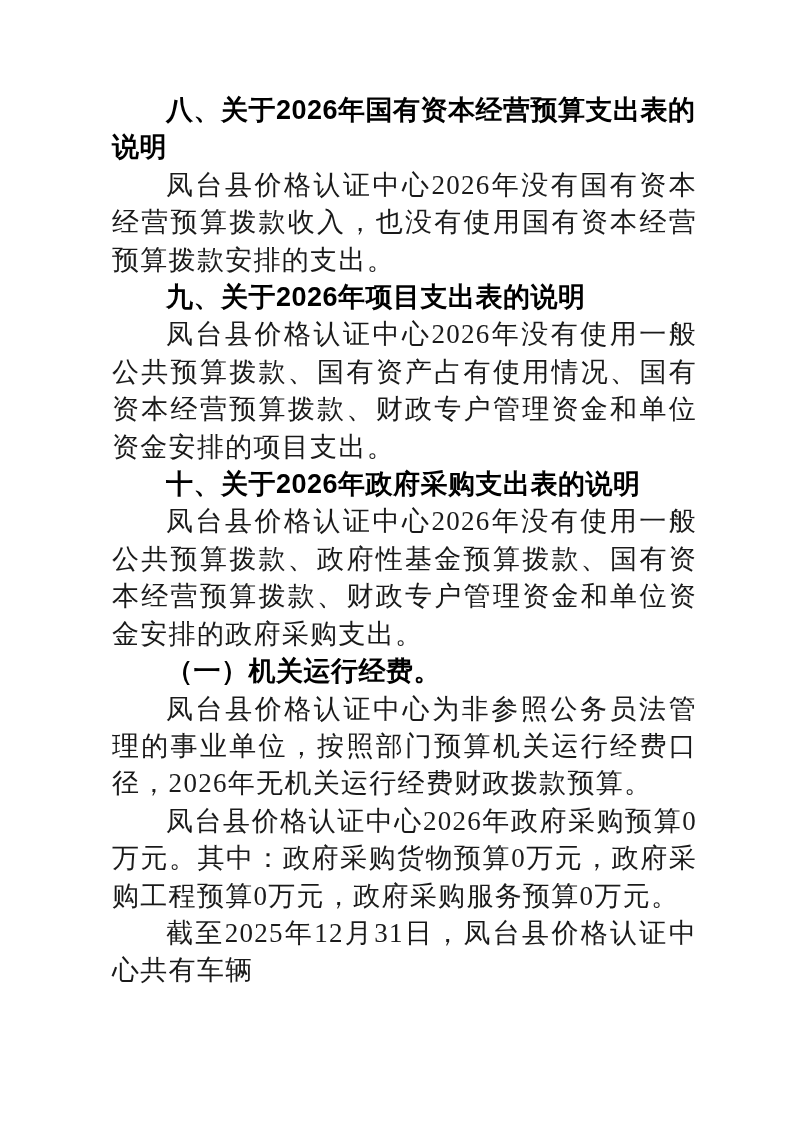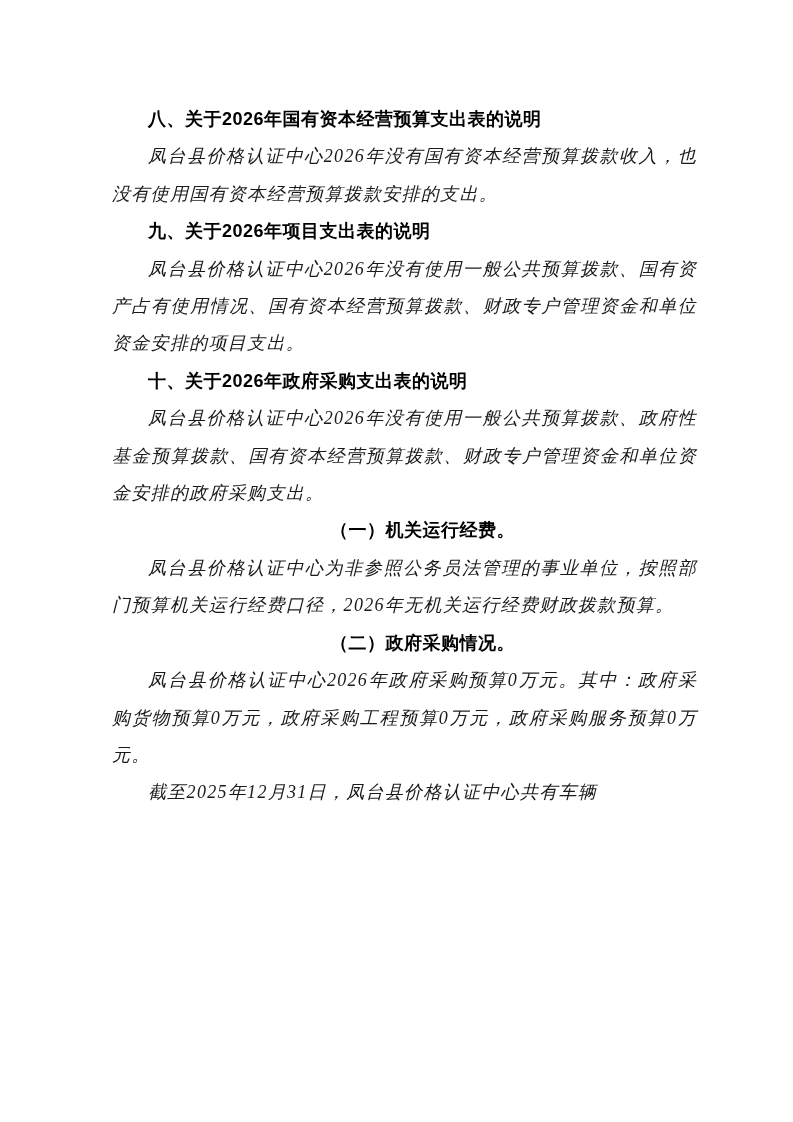--- a/index.html
+++ b/index.html
@@ -11,61 +11,58 @@
     position: relative;
     width: 793px;
     height: 1122px;
     background: #ffffff;
     overflow: hidden;
     font-family: "Liberation Serif", serif;
   }
   .content {
     position: absolute;
     left: 112px;
-    top: 101px;
+    top: 92px;
     width: 585px;
-    font-size: 18px;
+    font-size: 27px;
     line-height: 37.4px;
     color: #1a1a1a;
   }
   .content p {
     margin: 0;
     padding: 0;
     text-indent: 2em;
   }
   p.heading {
     font-family: "Liberation Sans", sans-serif;
     font-weight: 700;
     color: #000000;
     letter-spacing: 0.5px;
   }
   p.subheading {
     font-family: "Liberation Serif", serif;
     font-weight: 700;
     color: #000000;
     letter-spacing: 0.5px;
-    text-align: center;
   }
   p.paragraph {
     text-align: justify;
     text-justify: inter-character;
     letter-spacing: 1.3px;
-    font-style: italic;
   }
 </style>
 </head>
 <body>
 
 <div class="page">
   <div class="content">
       <p class="heading">八、关于2026年国有资本经营预算支出表的说明</p>
       <p class="paragraph">凤台县价格认证中心2026年没有国有资本经营预算拨款收入，也没有使用国有资本经营预算拨款安排的支出。</p>
       <p class="heading">九、关于2026年项目支出表的说明</p>
       <p class="paragraph">凤台县价格认证中心2026年没有使用一般公共预算拨款、国有资产占有使用情况、国有资本经营预算拨款、财政专户管理资金和单位资金安排的项目支出。</p>
       <p class="heading">十、关于2026年政府采购支出表的说明</p>
       <p class="paragraph">凤台县价格认证中心2026年没有使用一般公共预算拨款、政府性基金预算拨款、国有资本经营预算拨款、财政专户管理资金和单位资金安排的政府采购支出。</p>
       <p class="subheading">（一）机关运行经费。</p>
       <p class="paragraph">凤台县价格认证中心为非参照公务员法管理的事业单位，按照部门预算机关运行经费口径，2026年无机关运行经费财政拨款预算。</p>
-      <p class="subheading">（二）政府采购情况。</p>
       <p class="paragraph">凤台县价格认证中心2026年政府采购预算0万元。其中：政府采购货物预算0万元，政府采购工程预算0万元，政府采购服务预算0万元。</p>
       <p class="paragraph">截至2025年12月31日，凤台县价格认证中心共有车辆</p>
     </div>
 </div>
 
 </body></html>

